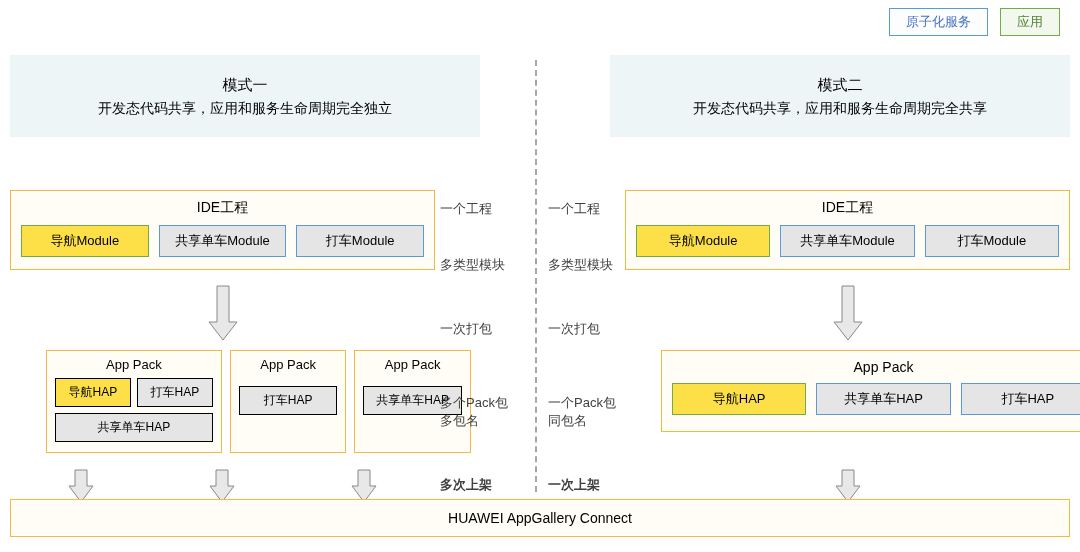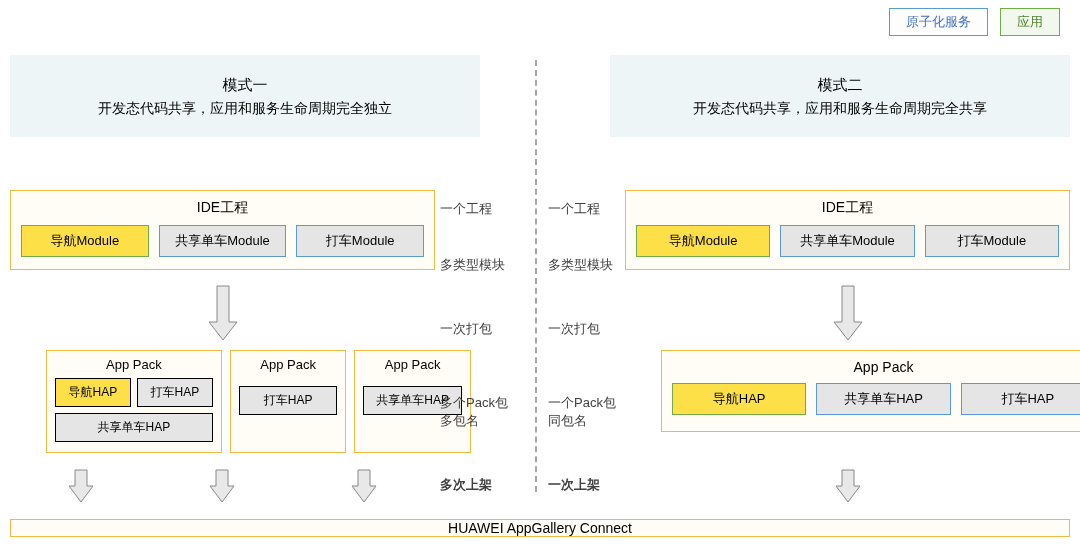--- a/index.html
+++ b/index.html
@@ -89,20 +89,21 @@
       font-size: 12px;
       text-align: center;
     }
     .arrows-multi { display: flex; justify-content: space-around; }
     .bottom-bar {
       position: absolute;
       left: 10px; right: 10px; bottom: 15px;
       border: 1.5px solid #f4b942;
       background: #fffdf5;
       text-align: center;
+      padding: 10px;
       font-size: 14px;
     }
     .ide-section { top: 190px; }
     .arrow1 { top: 278px; }
     .pack-section { top: 350px; margin-left: 36px; }
     .arrow2 { top: 462px; }
     .lbl-row1 { top: 200px; }
     .lbl-row2 { top: 256px; }
     .lbl-row3 { top: 320px; }
     .lbl-row4 { top: 394px; }

